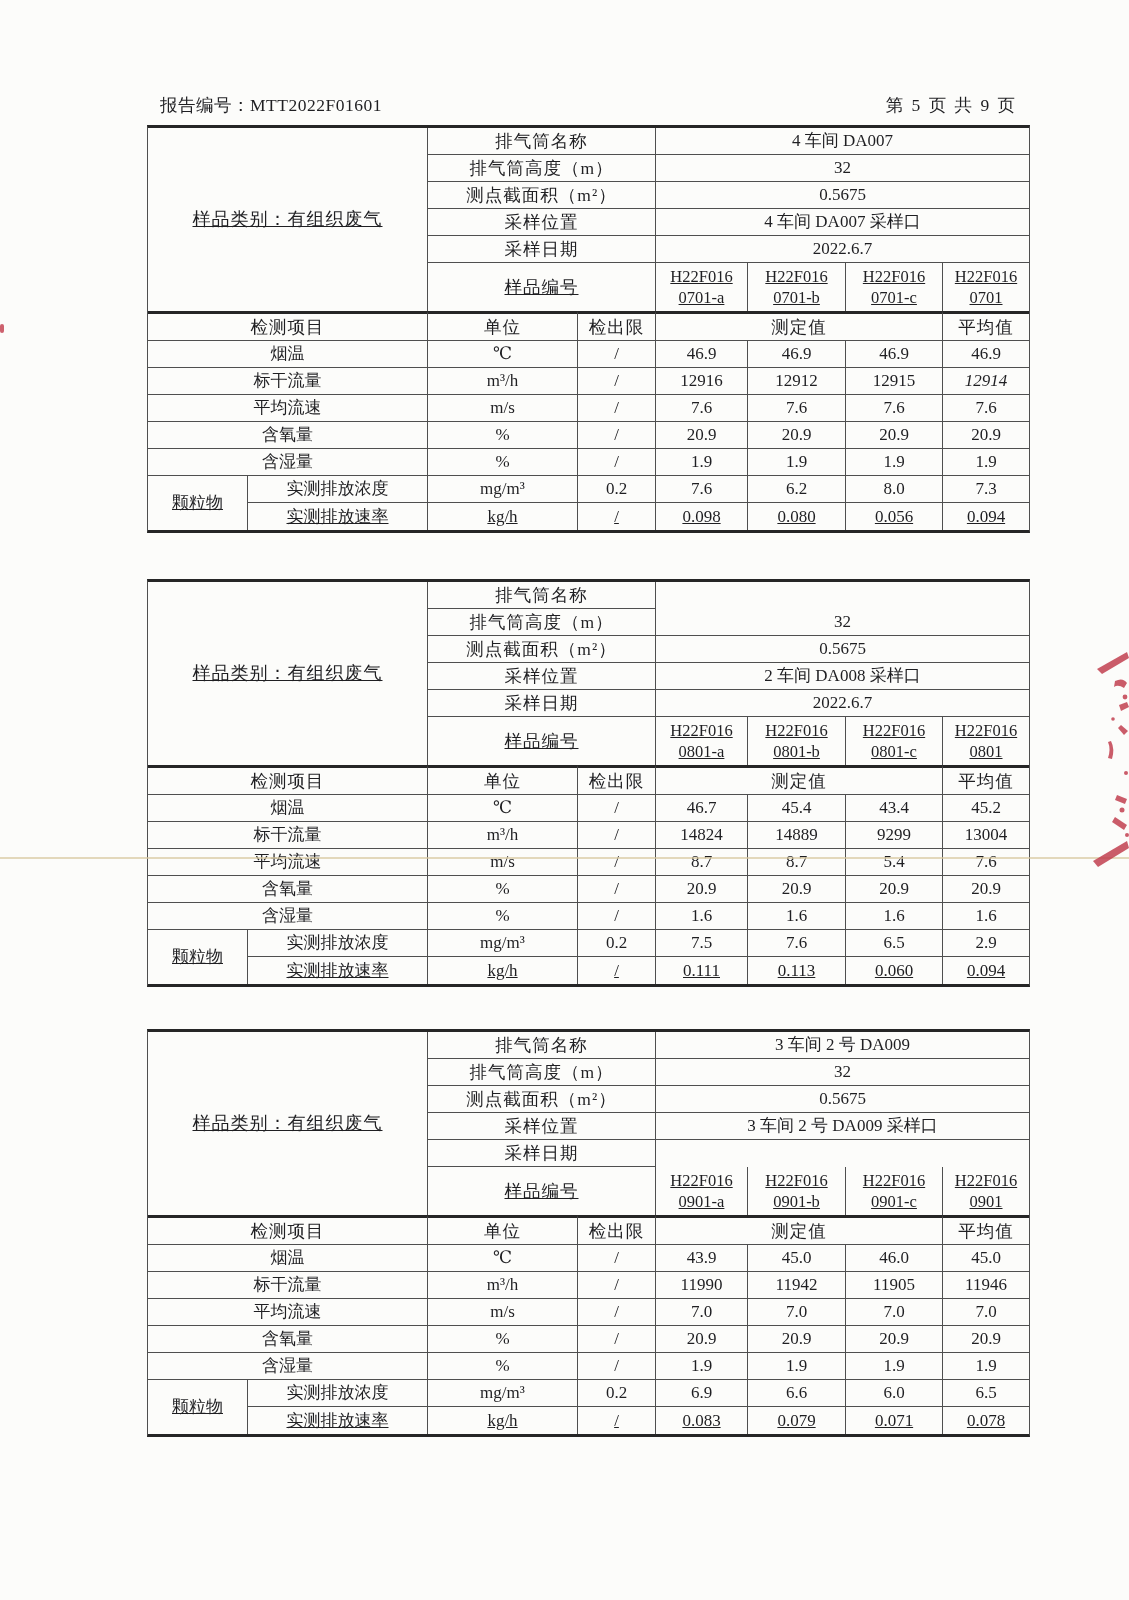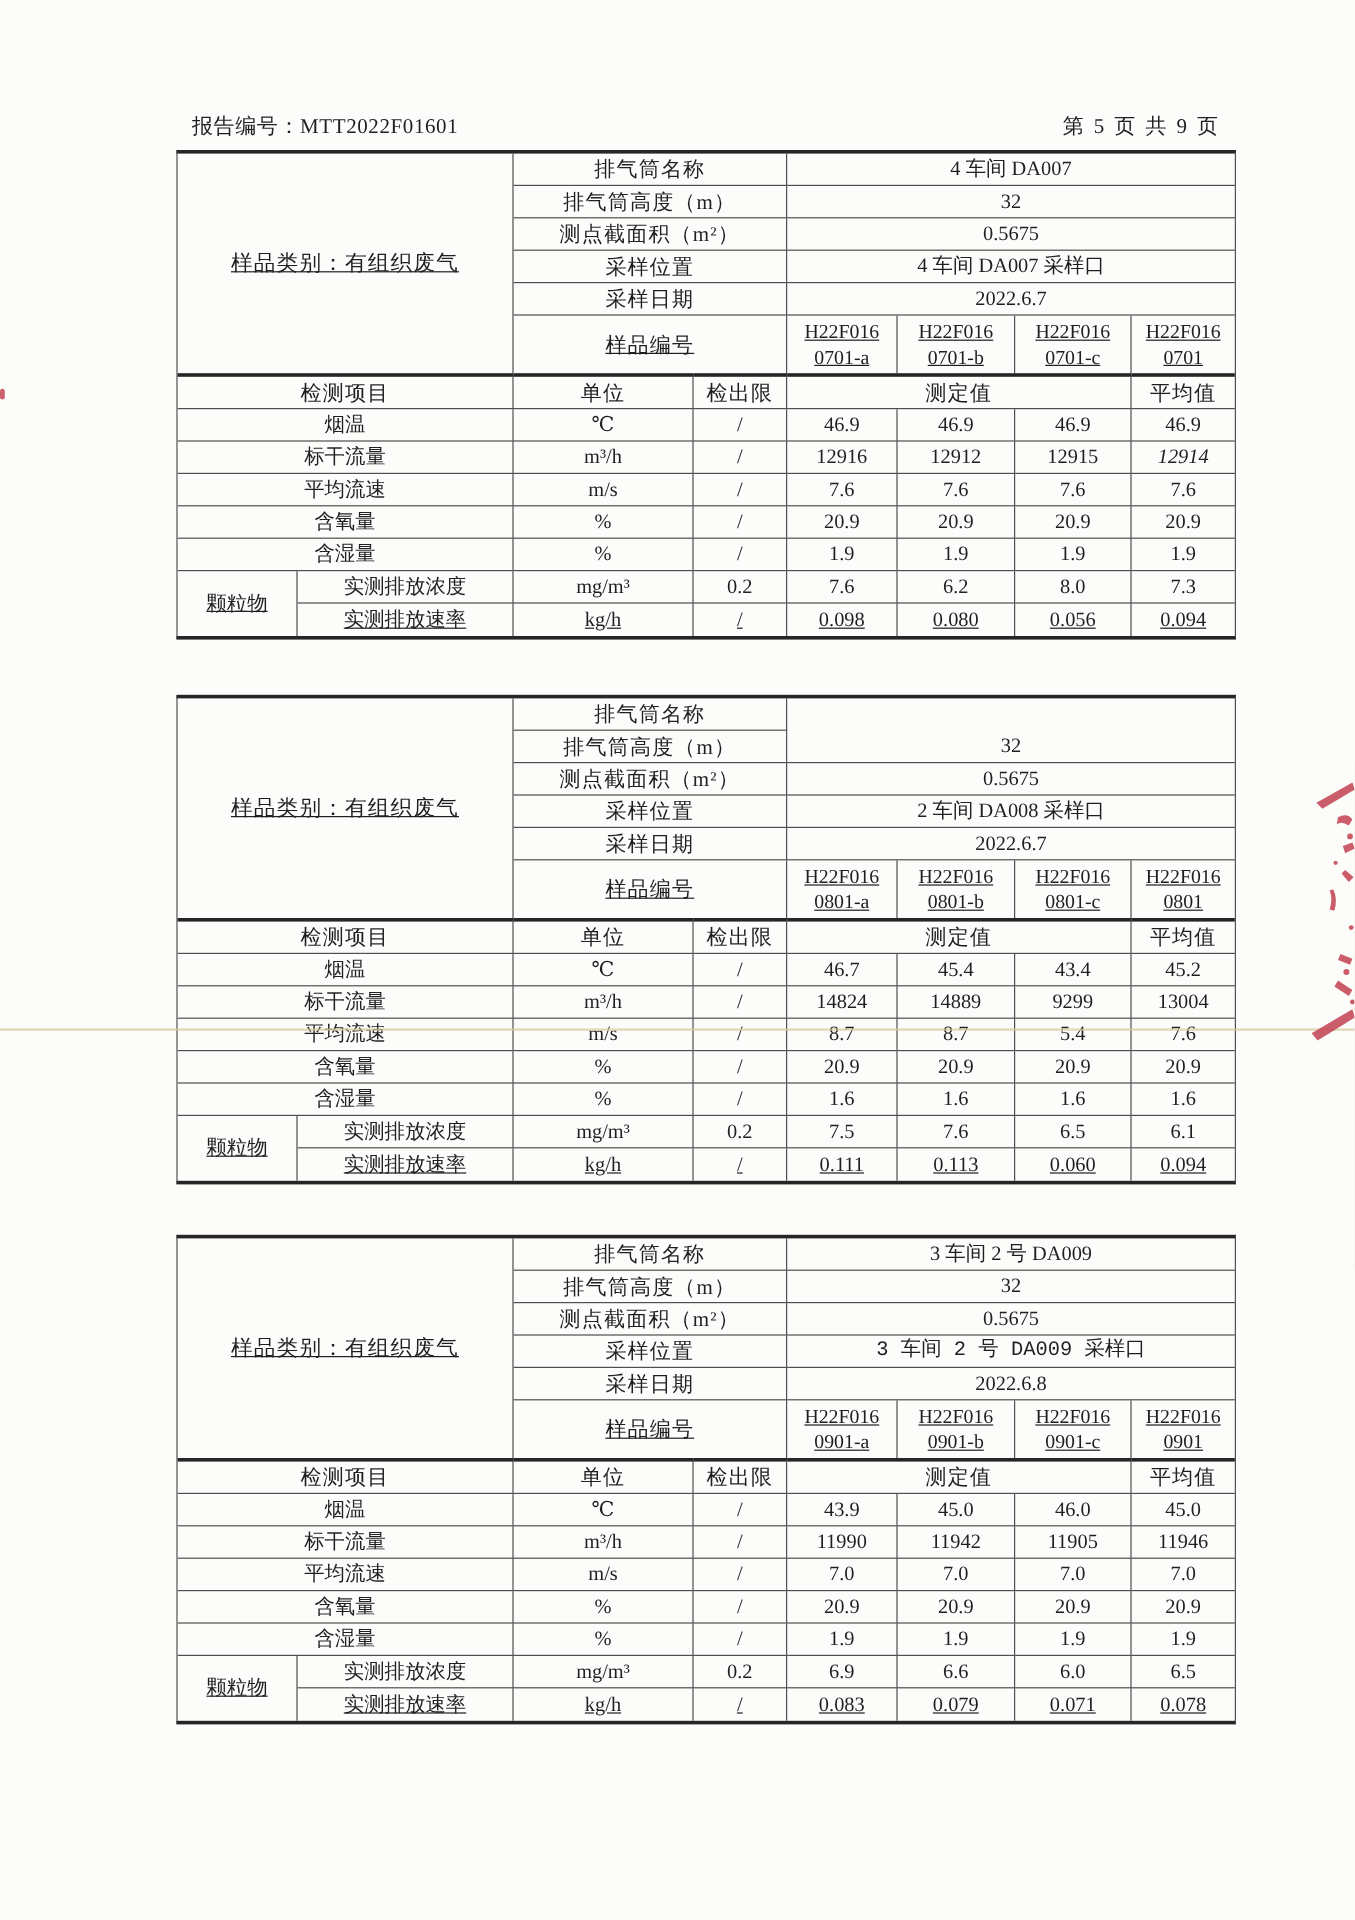--- a/index.html
+++ b/index.html
@@ -237,41 +237,40 @@
       <div class="cell" style="grid-area: 12 / 6 / span 1 / span 1;">1.6</div>
       <div class="cell" style="grid-area: 12 / 7 / span 1 / span 1;">1.6</div>
       <div class="cell" style="grid-area: 12 / 8 / span 1 / span 1; border-right: none;">1.6</div>
       <div class="cell noB" style="grid-area: 13 / 1 / span 2 / span 1;">颗粒物</div>
       <div class="cell" style="grid-area: 13 / 2 / span 1 / span 1;">实测排放浓度</div>
       <div class="cell" style="grid-area: 13 / 3 / span 1 / span 1;">mg/m³</div>
       <div class="cell" style="grid-area: 13 / 4 / span 1 / span 1;">0.2</div>
       <div class="cell" style="grid-area: 13 / 5 / span 1 / span 1;">7.5</div>
       <div class="cell" style="grid-area: 13 / 6 / span 1 / span 1;">7.6</div>
       <div class="cell" style="grid-area: 13 / 7 / span 1 / span 1;">6.5</div>
-      <div class="cell" style="grid-area: 13 / 8 / span 1 / span 1; border-right: none;">6.1</div>
+      <div class="cell" style="grid-area: 13 / 8 / span 1 / span 1; border-right: none;">2.9</div>
       <div class="cell noB" style="grid-area: 14 / 2 / span 1 / span 1;">实测排放速率</div>
       <div class="cell noB" style="grid-area: 14 / 3 / span 1 / span 1;">kg/h</div>
       <div class="cell noB" style="grid-area: 14 / 4 / span 1 / span 1;">/</div>
       <div class="cell noB" style="grid-area: 14 / 5 / span 1 / span 1;">0.111</div>
       <div class="cell noB" style="grid-area: 14 / 6 / span 1 / span 1;">0.113</div>
       <div class="cell noB" style="grid-area: 14 / 7 / span 1 / span 1;">0.060</div>
       <div class="cell noB" style="grid-area: 14 / 8 / span 1 / span 1; border-right: none;">0.094</div>
     </div>
     <div class="tbl" style="top: 1029px;">
       <div class="cell cat noB" style="grid-area: 1 / 1 / span 6 / span 2;">样品类别：有组织废气</div>
       <div class="cell lbl" style="grid-area: 1 / 3 / span 1 / span 2;">排气筒名称</div>
       <div class="cell" style="grid-area: 1 / 5 / span 1 / span 4; border-right: none;">3 车间 2 号 DA009</div>
       <div class="cell lbl" style="grid-area: 2 / 3 / span 1 / span 2;">排气筒高度（m）</div>
       <div class="cell" style="grid-area: 2 / 5 / span 1 / span 4; border-right: none;">32</div>
       <div class="cell lbl" style="grid-area: 3 / 3 / span 1 / span 2;">测点截面积（m²）</div>
       <div class="cell" style="grid-area: 3 / 5 / span 1 / span 4; border-right: none;">0.5675</div>
       <div class="cell lbl" style="grid-area: 4 / 3 / span 1 / span 2;">采样位置</div>
-      <div class="cell" style="grid-area: 4 / 5 / span 1 / span 4; border-right: none; font-family: Liberation Mono, monospace;">3 车间 2 号 DA009 采样口</div>
+      <div class="cell" style="grid-area: 4 / 5 / span 1 / span 4; border-right: none;">3 车间 2 号 DA009 采样口</div>
       <div class="cell lbl" style="grid-area: 5 / 3 / span 1 / span 2;">采样日期</div>
-      <div class="cell" style="grid-area: 5 / 5 / span 1 / span 4; border-right: none;">2022.6.8</div>
       <div class="cell lbl noB" style="grid-area: 6 / 3 / span 1 / span 2;">样品编号</div>
       <div class="cell sid noB" style="grid-area: 6 / 5 / span 1 / span 1;">H22F016
 0901-a</div>
       <div class="cell sid noB" style="grid-area: 6 / 6 / span 1 / span 1;">H22F016
 0901-b</div>
       <div class="cell sid noB" style="grid-area: 6 / 7 / span 1 / span 1;">H22F016
 0901-c</div>
       <div class="cell sid noB" style="grid-area: 6 / 8 / span 1 / span 1; border-right: none;">H22F016
 0901</div>
       <div class="cell head" style="grid-area: 7 / 1 / span 1 / span 2;">检测项目</div>

